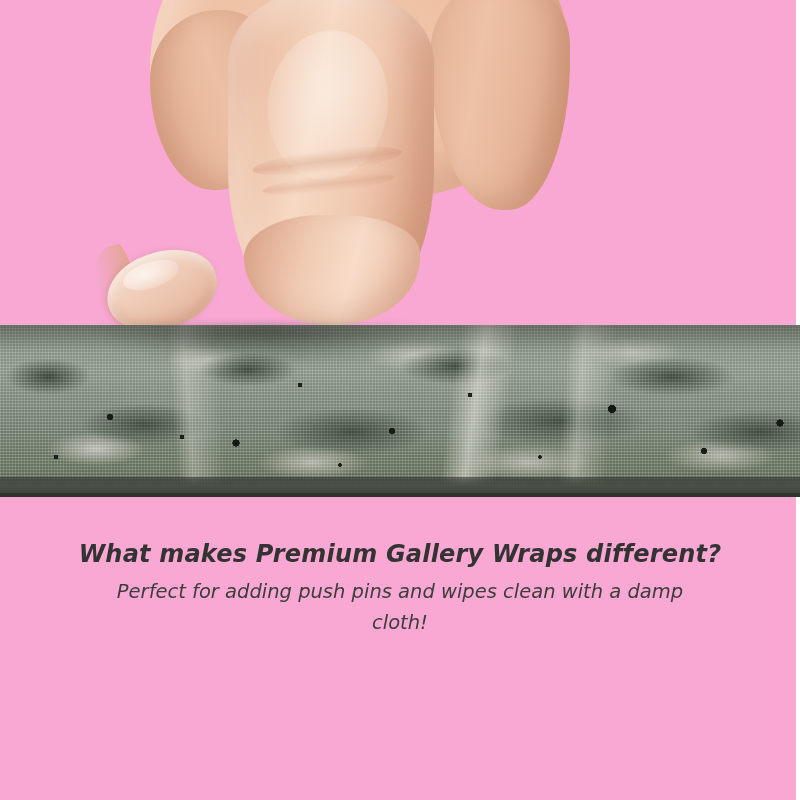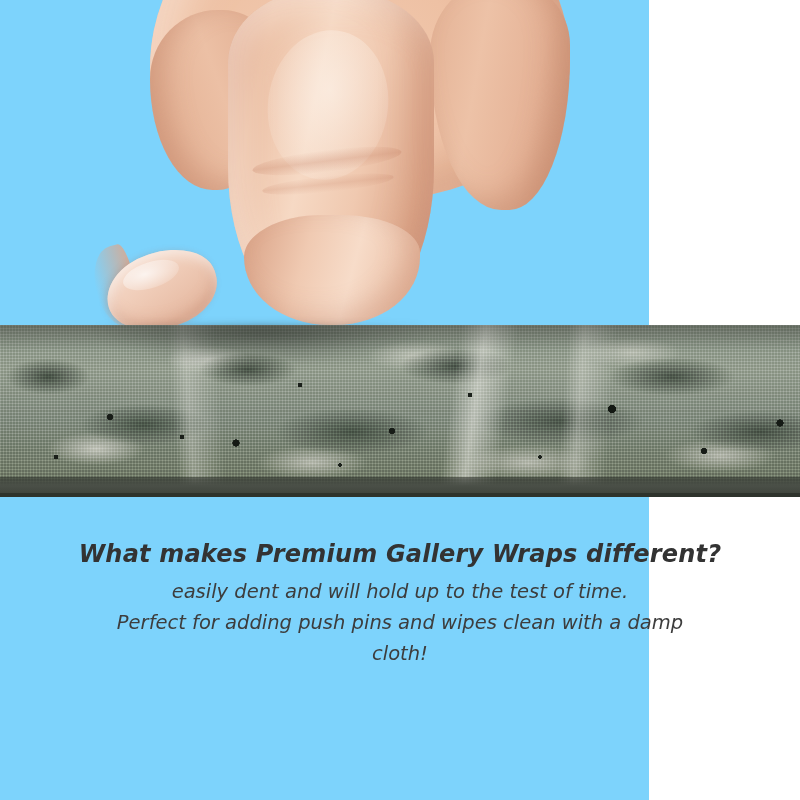--- a/index.html
+++ b/index.html
@@ -9,23 +9,23 @@
   }
   body {
     width: 800px;
     height: 800px;
     overflow: hidden;
     font-family: "DejaVu Sans", sans-serif;
   }
 
   #stage {
     position: relative;
-    width: 649px;
+    width: 796px;
     height: 800px;
-    background: #7dd3fc;
+    background: #f9a8d4;
   }
 
   
   .hand-area {
     position: absolute;
     left: 0;
     top: 0;
     width: 800px;
     height: 325px;
     overflow: hidden;
@@ -313,18 +313,17 @@
     <div class="speckles"></div>
     <div class="strip-top-shade"></div>
     <div class="strip-bottom-edge"></div>
     <div class="strip-bottom-line"></div>
   </div>
   <div class="finger-shadow"></div>
 
   <div class="caption">
     <div class="headline">What makes Premium Gallery Wraps different?</div>
     <div class="body">
-      <span class="line">easily dent and will hold up to the test of time.</span>
       <span class="line">Perfect for adding push pins and wipes clean with a damp cloth!</span>
     </div>
   </div>
 
 </div>
 
 </body></html>

